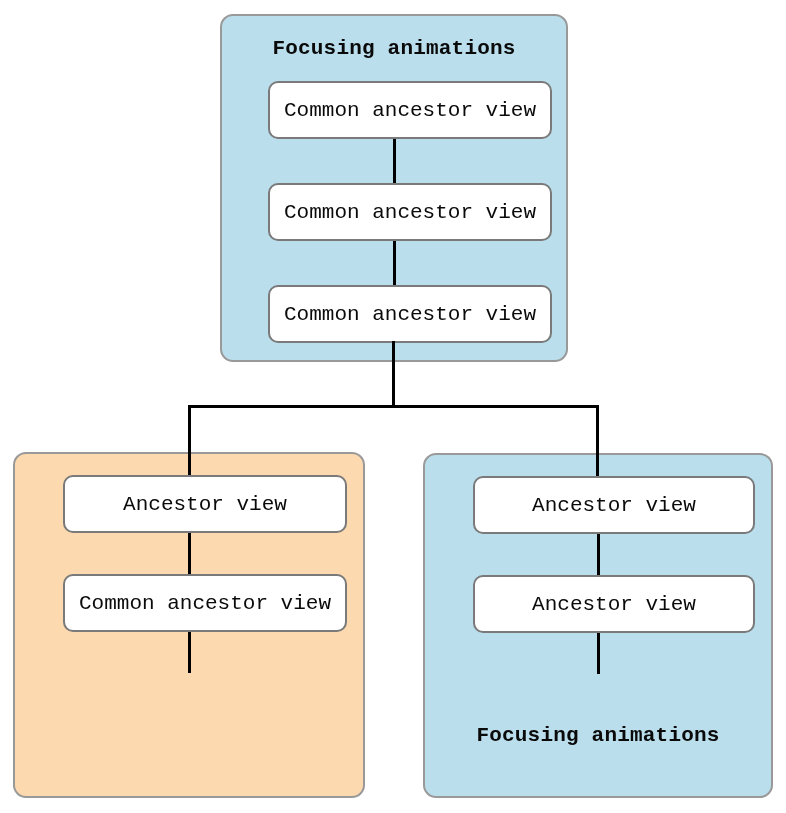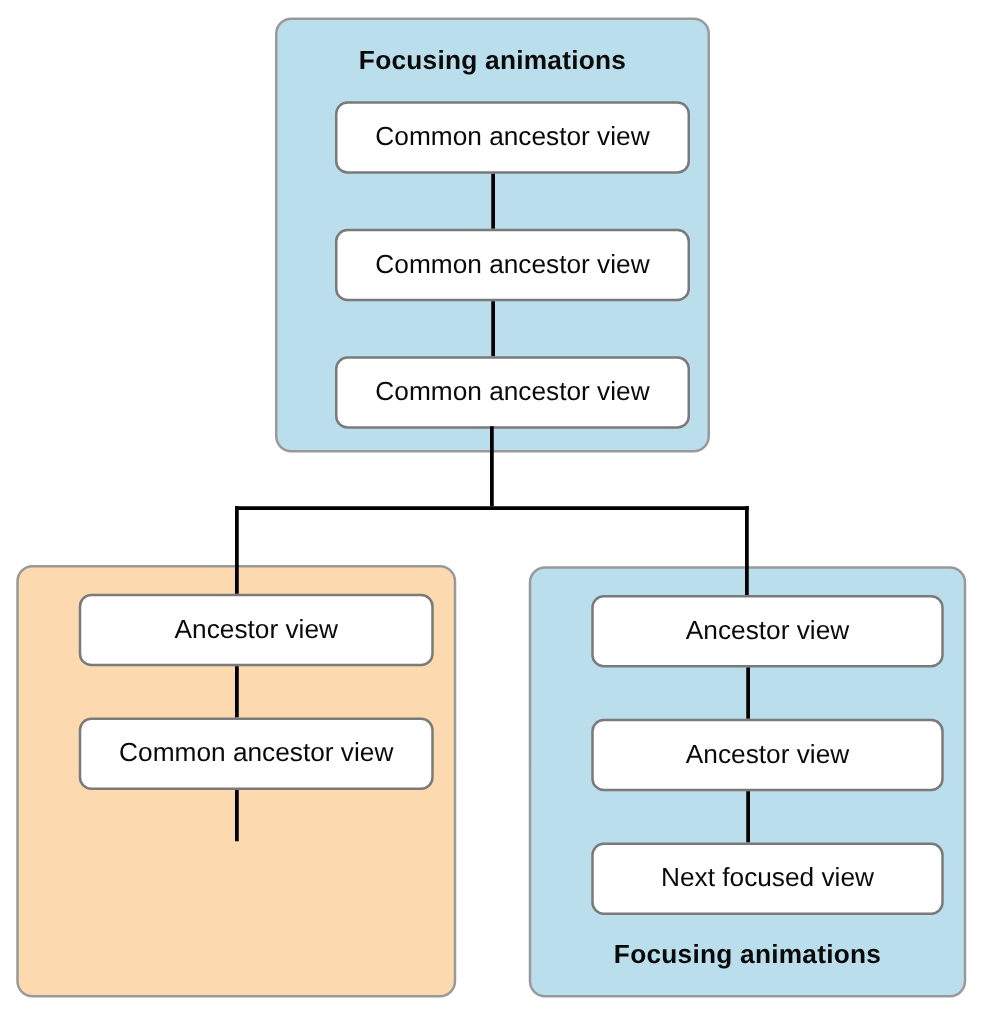--- a/index.html
+++ b/index.html
@@ -23,20 +23,21 @@
     background: #ffffff;
     overflow: hidden;
   }
   .panel {
     position: absolute;
     box-sizing: border-box;
     border: 2px solid var(--panel-border);
     border-radius: 13px;
     display: flex;
     flex-direction: column;
+    font-family: Liberation Mono, monospace;
   }
   .panel.blue   { background: var(--blue-panel); }
   .panel.orange { background: var(--orange-panel); }
 
   .top-panel   { left: 220px; top: 14px;  width: 348px; height: 348px; padding: 0 14px; }
   .left-panel  { left: 13px;  top: 452px; width: 352px; height: 346px; padding: 21px 16px 0 16px; }
   .right-panel { left: 423px; top: 453px; width: 350px; height: 345px; padding: 21px 16px 0 16px; }
 
   .panel-title {
     height: 65px;
@@ -108,21 +109,20 @@
     <div class="link"></div>
     <div class="node">Common ancestor view</div>
     <div class="link"></div>
   </div>
 
   <div class="panel blue right-panel">
     <div class="node">Ancestor view</div>
     <div class="link"></div>
     <div class="node">Ancestor view</div>
     <div class="link"></div>
-    <div class="node">Next focused view</div>
     <div class="panel-label">Focusing animations</div>
   </div>
 
   <div class="edge edge-center-v"></div>
   <div class="edge edge-h"></div>
   <div class="edge edge-left-v"></div>
   <div class="edge edge-right-v"></div>
 
 </div>
 

